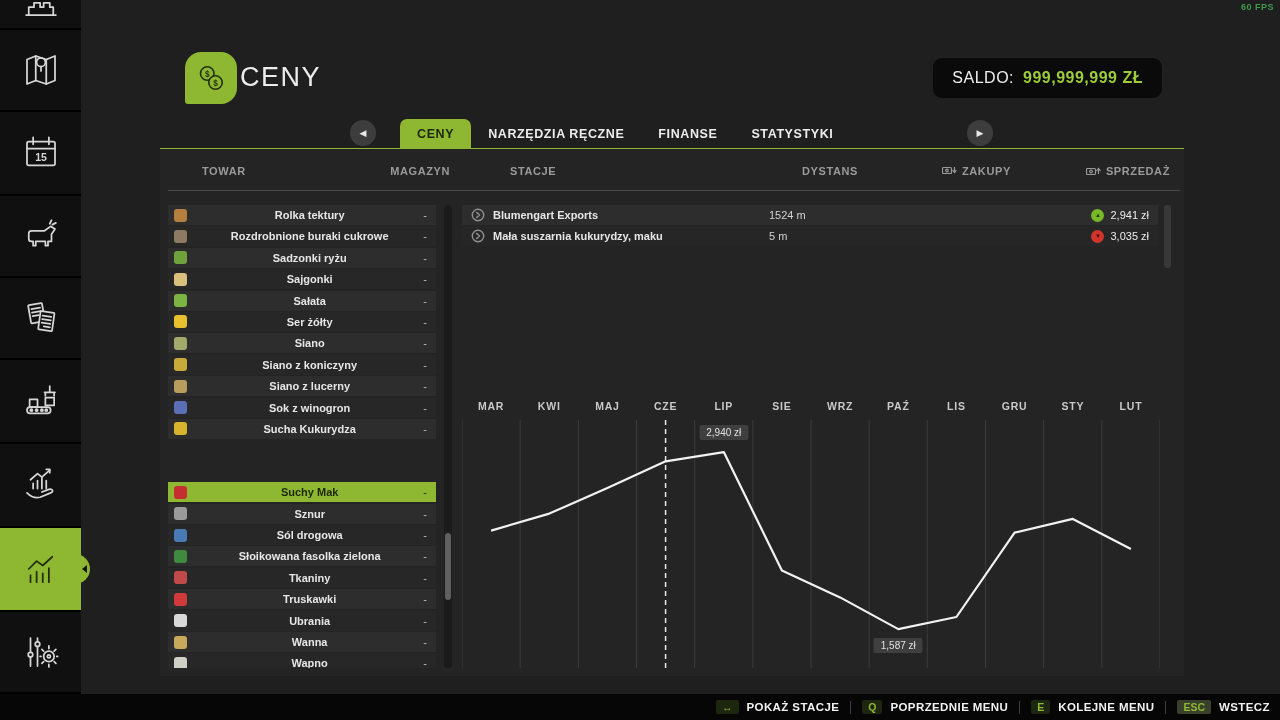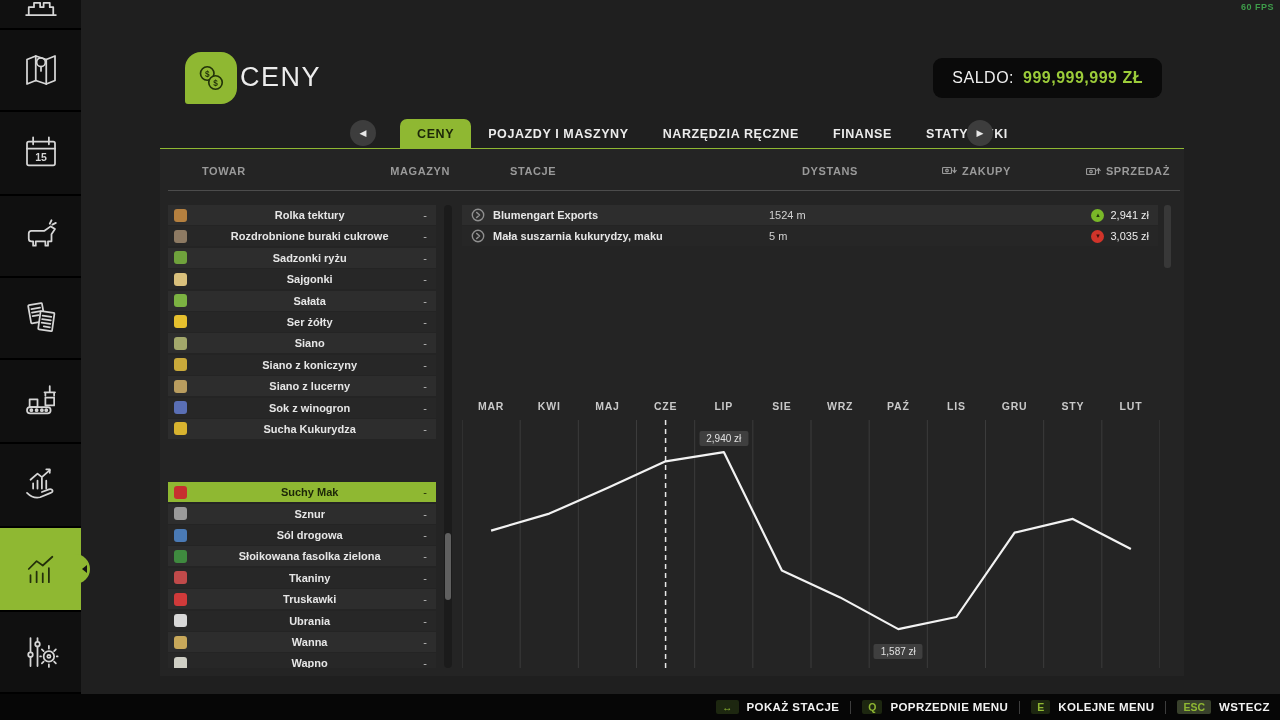--- a/index.html
+++ b/index.html
@@ -62,21 +62,21 @@
   .trend { width:13px; height:13px; border-radius:50%; display:flex; align-items:center; justify-content:center; font-size:6px; line-height:1; }
   .trend.up { background:#79b828; color:#23380a; }
   .trend.down { background:#d1342a; color:#40100b; }
   .stations-scroll { position:absolute; left:1004px; top:56px; width:7px; height:63px; background:#383838; border-radius:3px; }
 
   
   .chart { position:absolute; left:302px; top:241px; width:698px; height:278px; }
   .chart svg.plot { position:absolute; left:0; top:0; }
   .months { position:absolute; top:10px; left:0; width:100%; display:flex; }
   .month { flex:1; text-align:center; font-size:10.5px; font-weight:bold; color:#c9c9c9; letter-spacing:0.8px; }
-  .anno { position:absolute; transform:translateX(-50%); background:#3f3f3f; color:#e0e0e0; font-size:10px; padding:2px 7px; border-radius:2px; white-space:nowrap; z-index:2;margin-top:6px; }
+  .anno { position:absolute; transform:translateX(-50%); background:#3f3f3f; color:#e0e0e0; font-size:10px; padding:2px 7px; border-radius:2px; white-space:nowrap; z-index:2; }
 
   
   .hintbar { position:absolute; left:0; bottom:0; width:1280px; height:26px; background:#060606; display:flex; align-items:center; justify-content:flex-end; gap:11px; padding-right:10px; }
   .hint { display:flex; align-items:center; gap:8px; cursor:pointer; }
   .key { min-width:16px; padding:1px 6px; border-radius:2px; background:#1d2710; color:#8fb832; font-size:10.5px; font-weight:bold; text-align:center; }
   .key.emph { background:#39412c; }
   .hint-label { color:#f2f2f2; font-size:11.5px; font-weight:bold; letter-spacing:0.4px; white-space:nowrap; }
   .hint-sep { width:1px; height:13px; background:#3d3d3d; }
 </style>
 </head>
@@ -173,21 +173,20 @@
   </div>
   <h1 class="page-title">CENY</h1>
   <div class="saldo">
     <span>SALDO:</span>
     <span class="saldo-value">999,999,999 ZŁ</span>
   </div>
 
   <button class="nav-arrow prev">◀</button>
   <div class="tabs">
       <div class="tab active">CENY</div>
-      <div class="tab">POJAZDY I MASZYNY</div>
       <div class="tab">NARZĘDZIA RĘCZNE</div>
       <div class="tab">FINANSE</div>
       <div class="tab">STATYSTYKI</div>
     </div>
   <button class="nav-arrow next">▶</button>
   <div class="tab-underline"></div>
 
   <section class="panel">
     <div class="col-head" style="left:20px">
         <span>TOWAR</span>

